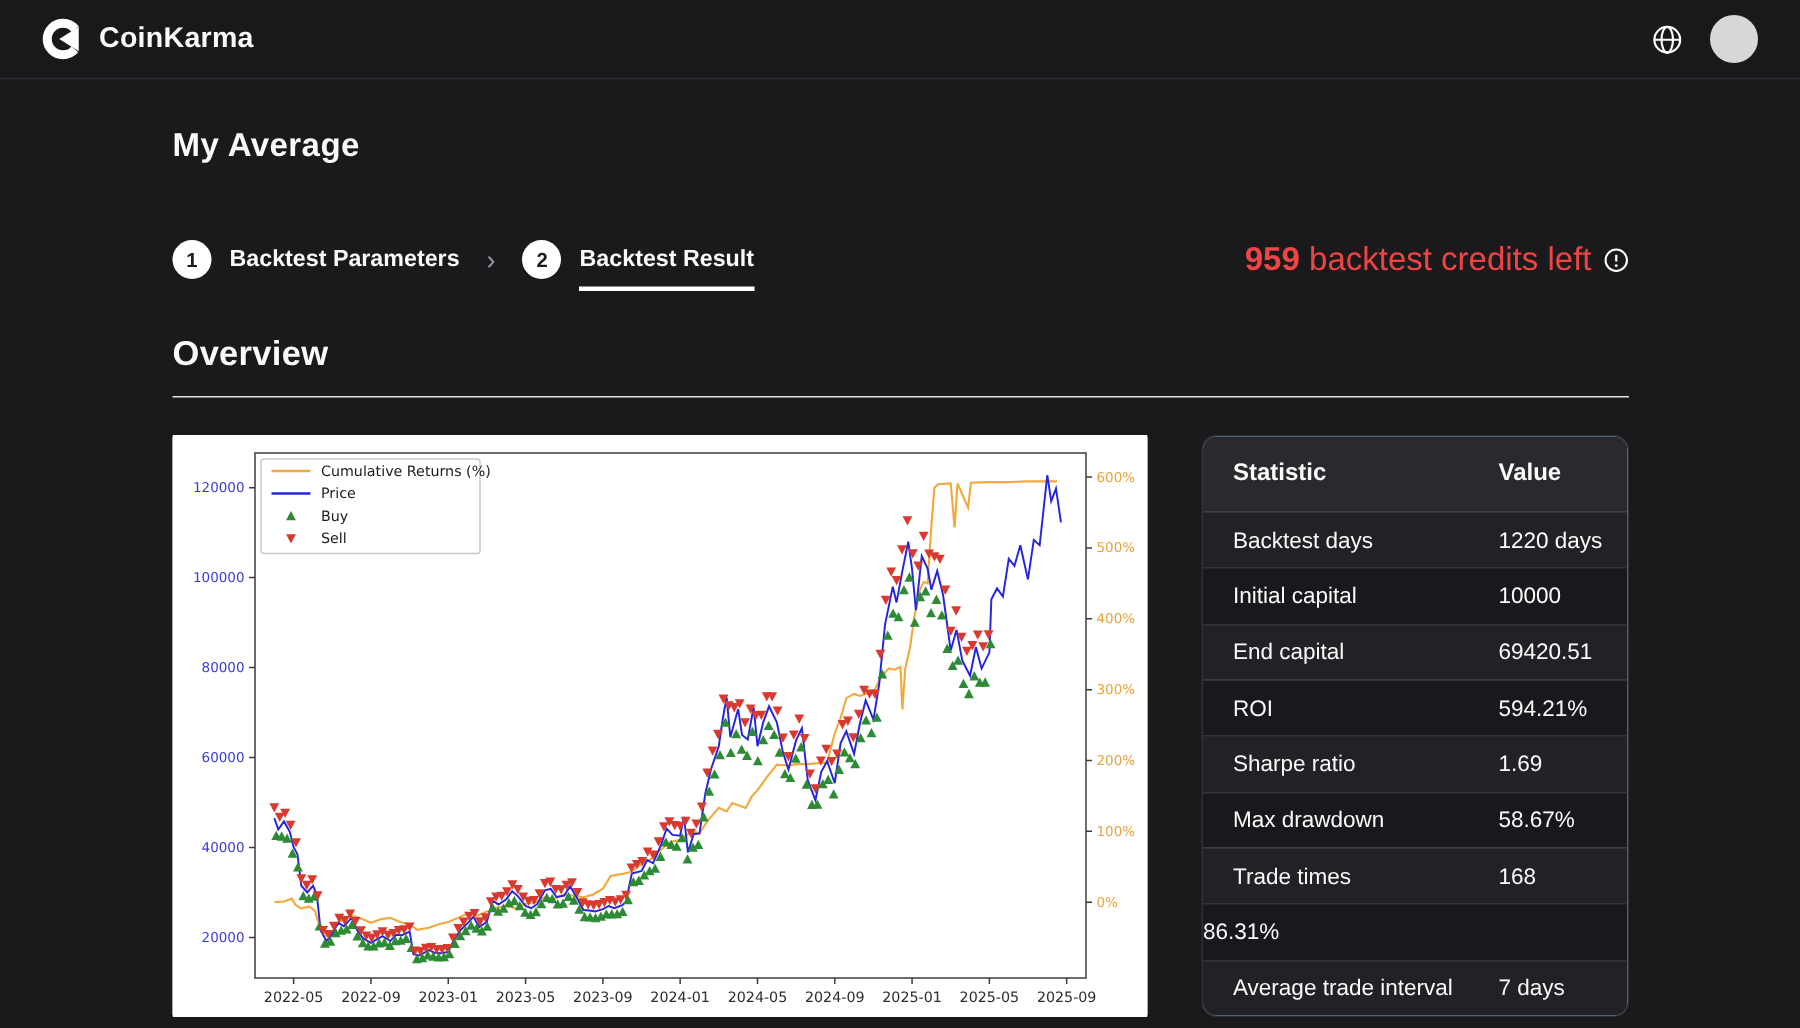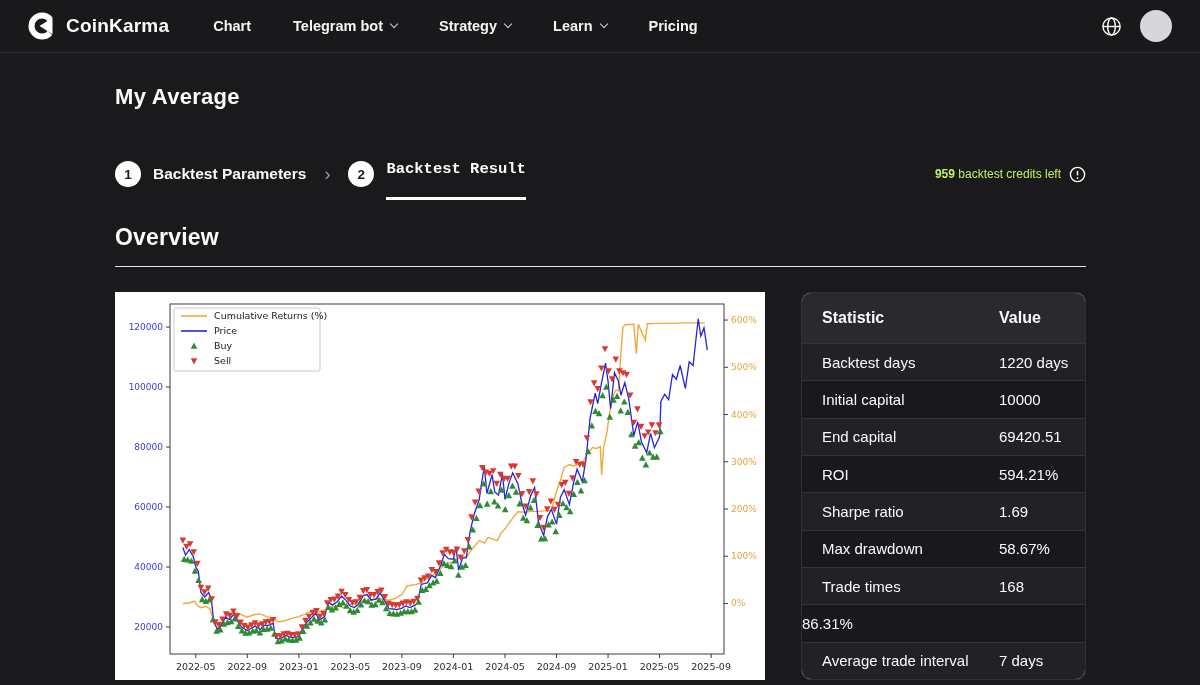--- a/index.html
+++ b/index.html
@@ -29,23 +29,23 @@
   .page-title { font-size:22px; font-weight:700; letter-spacing:.3px; margin-top:31px; }
   .stepper-row { margin-top:50px; display:flex; align-items:center; justify-content:space-between; }
   .steps { display:flex; align-items:center; }
   .step { display:flex; align-items:center; cursor:pointer; }
   .step-circle {
     width:26px; height:26px; border-radius:50%; background:#fff; color:#1b1b1e;
     font-size:13.5px; font-weight:700; display:flex; align-items:center; justify-content:center;
     margin-right:12px; flex:none;
   }
   .step-label { font-size:15.5px; font-weight:600; padding-bottom:0; }
-  .step.active .step-label { padding-bottom:19px; border-bottom:3px solid #fff; margin-bottom:-12px;font-family:Liberation Mono, monospace; }
+  .step.active .step-label { padding-bottom:9px; border-bottom:3px solid #fff; margin-bottom:-12px; }
   .step-sep { color:#9a9aa0; font-size:18px; margin:0 18px; }
-  .credits { font-size:12px; display:flex; align-items:center; gap:8px; color:#bef264; }
+  .credits { font-size:22px; display:flex; align-items:center; gap:8px; color:#ef4444; }
   .credits b { font-weight:700; }
   .section-title { margin-top:36px; font-size:23px; font-weight:700; letter-spacing:.2px; }
   .section-rule { border:none; border-top:1px solid #e4e4e7; margin-top:15px; }
   
   .content-row { margin-top:25px; display:flex; justify-content:space-between; align-items:flex-start; }
   .chart-card { width:650px; height:388px; background:#ffffff; border-radius:2px; }
   .chart-card svg { display:block; }
   
   .stats-card {
     width:285px; height:388px; background:#7dd3fc;
@@ -67,27 +67,20 @@
 <body>
 
 <header class="nav">
   <div class="brand">
     <svg width="28" height="28" viewBox="0 0 28 28">
       <circle cx="14" cy="14" r="10.5" fill="none" stroke="#ffffff" stroke-width="6" stroke-dasharray="51 15" stroke-dashoffset="-7.5"></circle>
       <polygon points="11.5,14 24.5,5.8 24.5,22.2" fill="#ffffff"></polygon>
     </svg>
     <span class="brand-name">CoinKarma</span>
   </div>
-  <nav class="nav-items">
-      <span class="nav-item">Chart</span>
-      <span class="nav-item">Telegram bot<span class="chev"></span></span>
-      <span class="nav-item">Strategy<span class="chev"></span></span>
-      <span class="nav-item">Learn<span class="chev"></span></span>
-      <span class="nav-item">Pricing</span>
-    </nav>
   <div class="nav-right">
     <span class="globe-btn">
       <svg width="21" height="21" viewBox="0 0 22 22">
         <g fill="none" stroke="#ffffff" stroke-width="1.5">
           <circle cx="11" cy="11" r="9"></circle>
           <ellipse cx="11" cy="11" rx="4" ry="9"></ellipse>
           <line x1="2" y1="11" x2="20" y2="11"></line>
         </g>
       </svg>
     </span>

